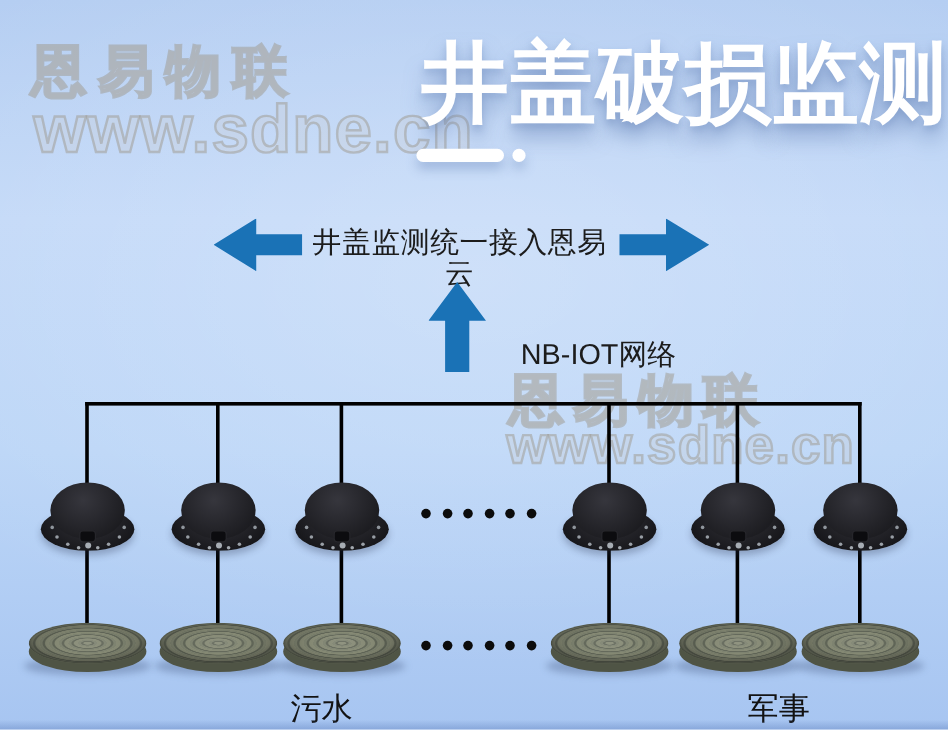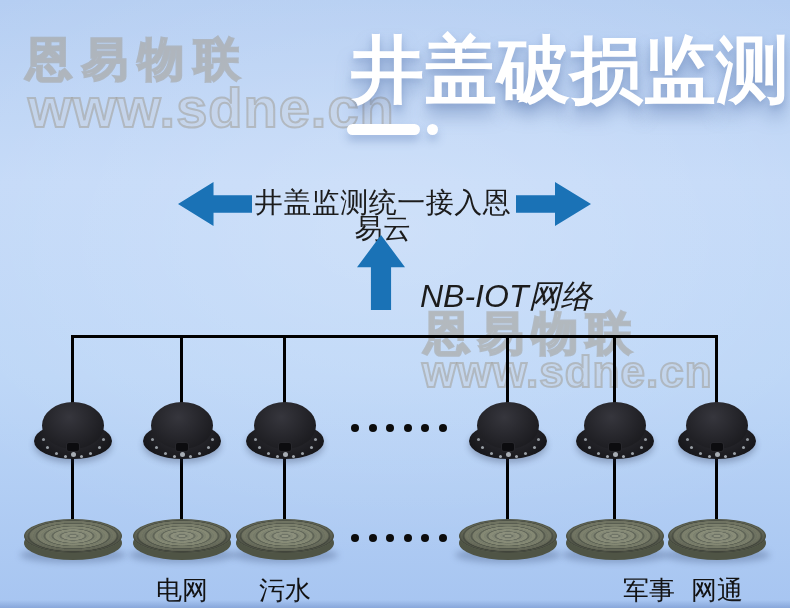--- a/index.html
+++ b/index.html
@@ -43,28 +43,28 @@
   .arrow-left{
     left:178px;top:182px;width:74px;height:44px;
     clip-path:polygon(0 50%,48% 0,48% 30%,100% 30%,100% 70%,48% 70%,48% 100%);
   }
   .arrow-right{
     left:516px;top:182px;width:75px;height:44px;
     clip-path:polygon(0 30%,52% 30%,52% 0,100% 50%,52% 100%,52% 70%,0 70%);
   }
   .bus-label{
     position:absolute;left:253px;top:190px;width:260px;text-align:center;
-    font-size:28px;line-height:26px;color:#1c1c1c;letter-spacing:0.5px;
+    font-size:24px;line-height:26px;color:#1c1c1c;letter-spacing:0.5px;
   }
   .arrow-up{
     left:357px;top:235px;width:48px;height:75px;
     clip-path:polygon(50% 0,100% 43%,71% 43%,71% 100%,29% 100%,29% 43%,0 43%);
   }
   .net-label{
-    position:absolute;left:420px;top:283px;font-size:32px;line-height:26px;color:#1c1c1c;font-style:italic;
+    position:absolute;left:434px;top:283px;font-size:24px;line-height:26px;color:#1c1c1c;
   }
 
   
   .hline{position:absolute;left:71px;top:335px;width:647px;height:3px;background:#000;}
   .vline{position:absolute;top:335px;width:3px;height:189px;background:#000;}
   .v1{left:71px;} .v2{left:180px;} .v3{left:283px;}
   .v4{left:506px;} .v5{left:613px;} .v6{left:715px;}
 
   
   .device{position:absolute;width:78px;height:58px;top:401px;}
@@ -121,21 +121,21 @@
   .dots{position:absolute;left:351px;width:96px;display:flex;justify-content:space-between;}
   .dots-devices{top:424px;}
   .dots-covers{top:534px;}
   .dot{width:8px;height:8px;border-radius:50%;background:#0c0c0c;}
 
   
   .col-label{
     position:absolute;top:576px;width:120px;text-align:center;
     font-size:26px;line-height:28px;color:#121212;font-weight:500;
   }
-  .l1{left:13px;} .l2{left:122px;} .l3{left:225px;}
+  .l1{left:13px;} .l2{left:122px;} .l3{left:208px;}
   .l4{left:448px;} .l5{left:555px;text-align:right;} .l6{left:657px;}
 
   
   .bottom-strip{
     position:absolute;left:0;bottom:0;width:790px;height:8px;
     background:linear-gradient(180deg, rgba(120,150,205,0), rgba(110,142,200,0.55));
   }
 </style>
 </head>
 <body>
@@ -244,19 +244,17 @@
       <div class="ground"></div>
       <div class="depth"></div>
       <div class="face"></div>
     </div>
   <div class="cover c6">
       <div class="ground"></div>
       <div class="depth"></div>
       <div class="face"></div>
     </div>
 
-  <div class="col-label l2">电网</div>
   <div class="col-label l3">污水</div>
   <div class="col-label l5">军事</div>
-  <div class="col-label l6">网通</div>
 
   <div class="bottom-strip"></div>
 </div>
 
 </body></html>

